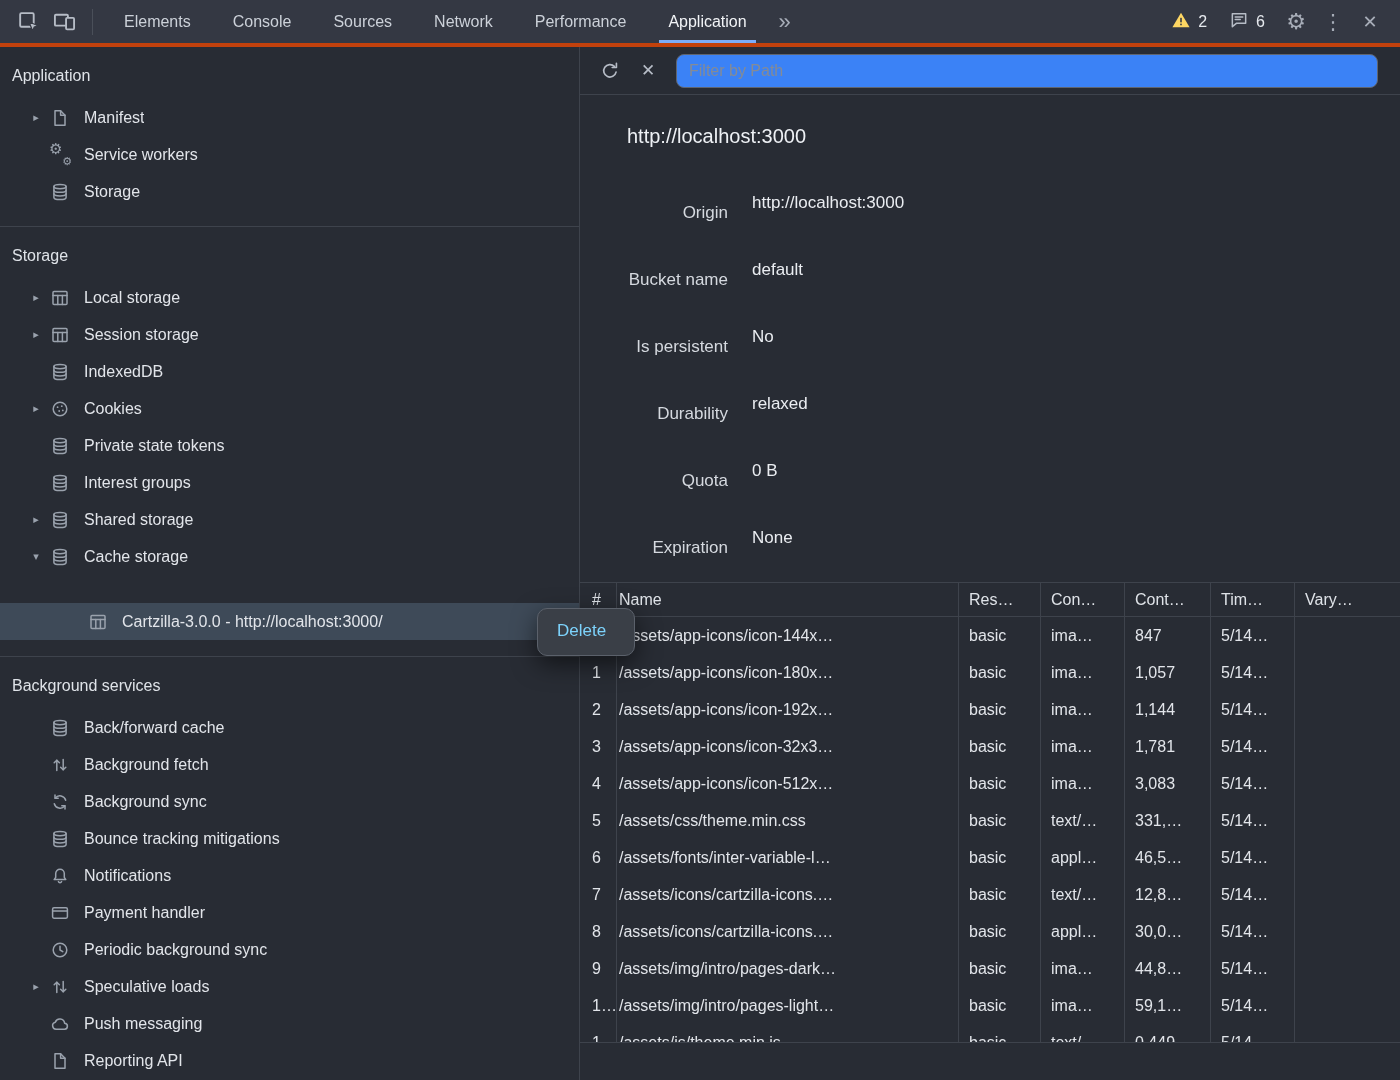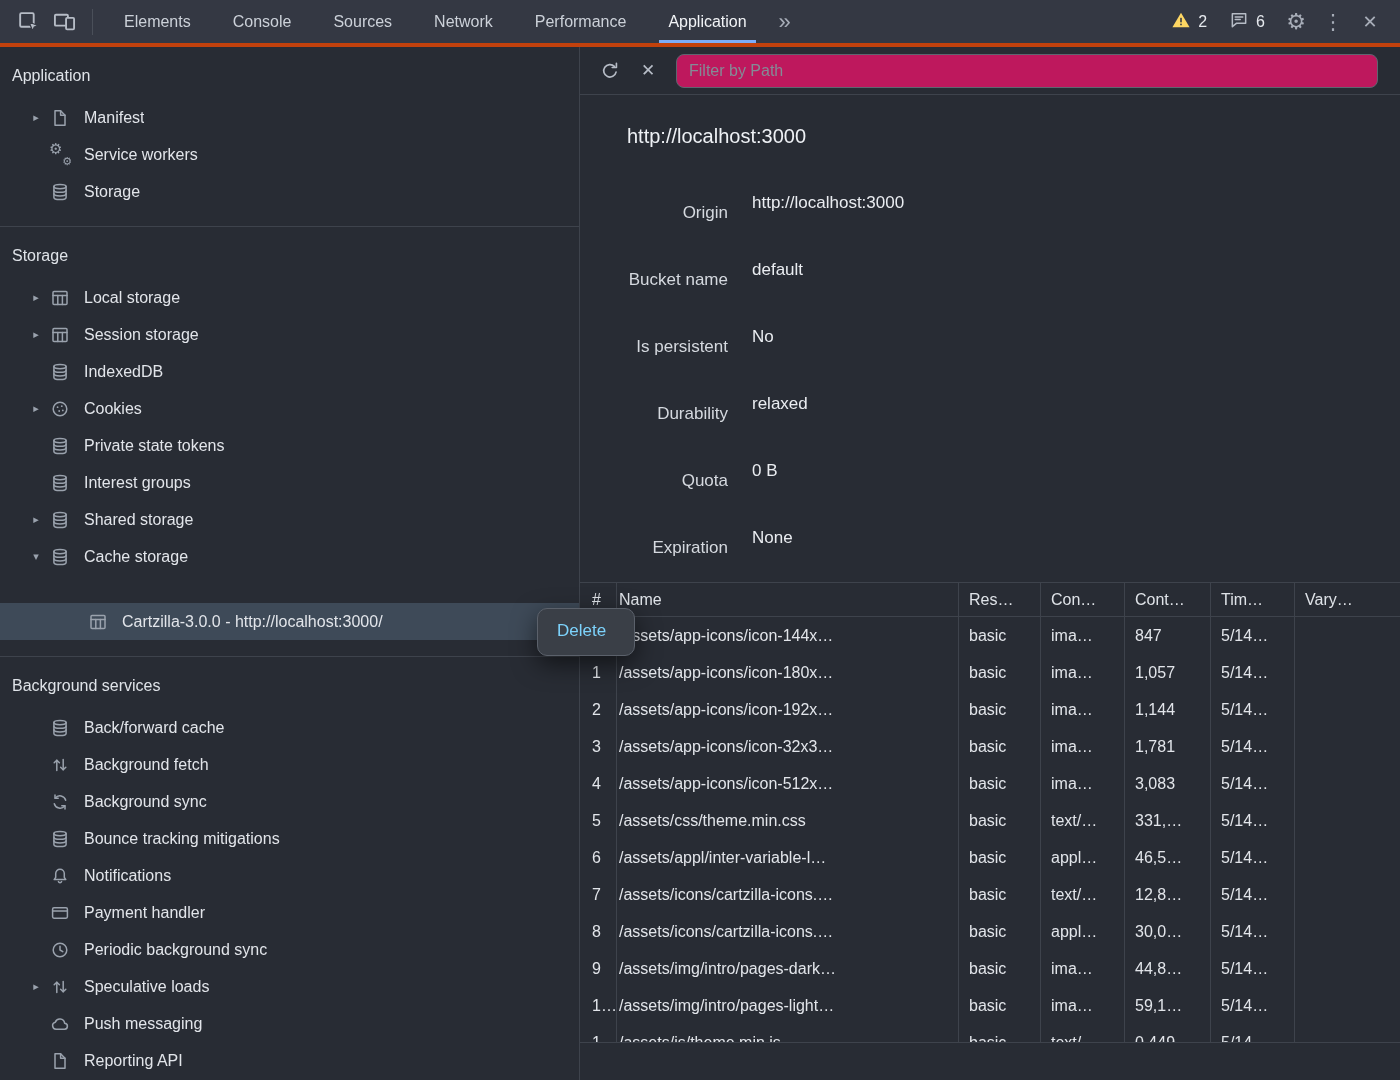--- a/index.html
+++ b/index.html
@@ -44,21 +44,21 @@
   .tree-icon svg .dot { fill:#9aa2ad; stroke:none; }
   .tree-icon .g1 { position:absolute; font-size:15px; color:#9aa2ad; top:-4px; left:-1px; line-height:1; }
   .tree-icon .g2 { position:absolute; font-size:11px; color:#9aa2ad; right:-2px; bottom:-2px; line-height:1; }
   .tree-label { white-space:nowrap; overflow:hidden; text-overflow:ellipsis; }
 
   
   .panel { flex:1; display:flex; flex-direction:column; min-width:0; background:#282c34; }
   .filter-row { height:48px; flex:0 0 48px; border-bottom:1px solid #3e434c; display:flex; align-items:center; padding-left:16px; }
   .icon-btn { width:28px; display:flex; align-items:center; justify-content:center; }
   .clear-glyph { font-size:17px; color:#b6bcc6; margin-left:10px; }
-  .filter-input { flex:1; margin:0 22px 0 14px; height:34px; background:#be185d; border:1px solid #5f6570;
+  .filter-input { flex:1; margin:0 22px 0 14px; height:34px; background:#3b82f6; border:1px solid #5f6570;
     border-radius:8px; color:#e6e9ee; font-size:16px; padding:0 12px; font-family:"Liberation Sans", sans-serif; outline:none; }
   .filter-input::placeholder { color:#848b96; }
   .origin-header { height:60px; padding:30px 0 0 47px; font-size:20px; color:#eef1f5; }
   .metadata { margin-top:14px; }
   .m-row { display:flex; align-items:center; height:67px; font-size:17px; }
   .m-label { width:148px; flex:0 0 148px; text-align:right; color:#d5d9df;margin-top:20px; }
   .m-value { margin-left:24px; color:#eaedf1; }
   .table-wrap { margin-top:11px; height:460px; flex:0 0 460px; overflow:hidden; border-top:1px solid #3e434c; }
   .t-row { display:grid; grid-template-columns:36px 342px 82px 84px 86px 84px 1fr; }
   .cell { padding:0 10px; border-left:1px solid #3e434c; white-space:nowrap; overflow:hidden; text-overflow:ellipsis;
@@ -489,21 +489,21 @@
               <div class="cell c0">5</div>
               <div class="cell c1">/assets/css/theme.min.css</div>
               <div class="cell c2">basic</div>
               <div class="cell c3">text/…</div>
               <div class="cell c4">331,…</div>
               <div class="cell c5">5/14…</div>
               <div class="cell c6"></div>
             </div>
             <div class="t-row">
               <div class="cell c0">6</div>
-              <div class="cell c1">/assets/appl/inter-variable-l…</div>
+              <div class="cell c1">/assets/fonts/inter-variable-l…</div>
               <div class="cell c2">basic</div>
               <div class="cell c3">appl…</div>
               <div class="cell c4">46,5…</div>
               <div class="cell c5">5/14…</div>
               <div class="cell c6"></div>
             </div>
             <div class="t-row">
               <div class="cell c0">7</div>
               <div class="cell c1">/assets/icons/cartzilla-icons.…</div>
               <div class="cell c2">basic</div>

